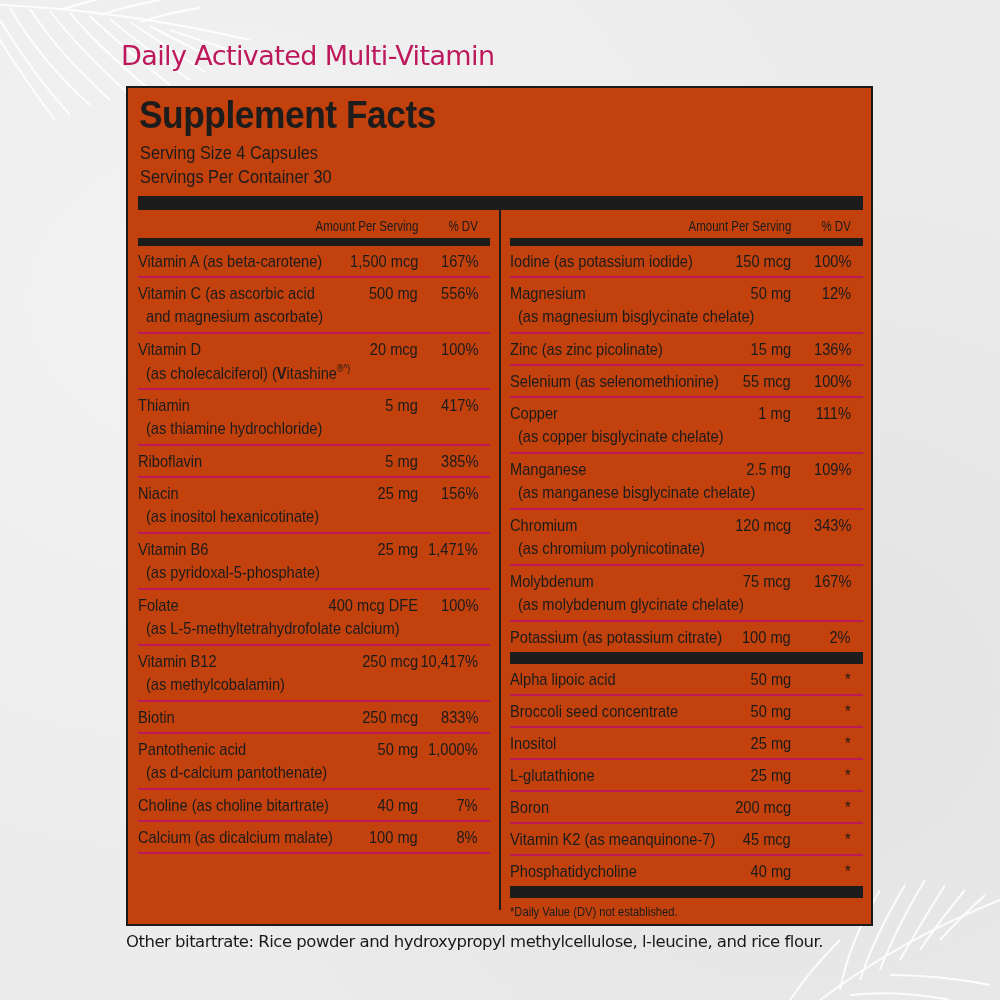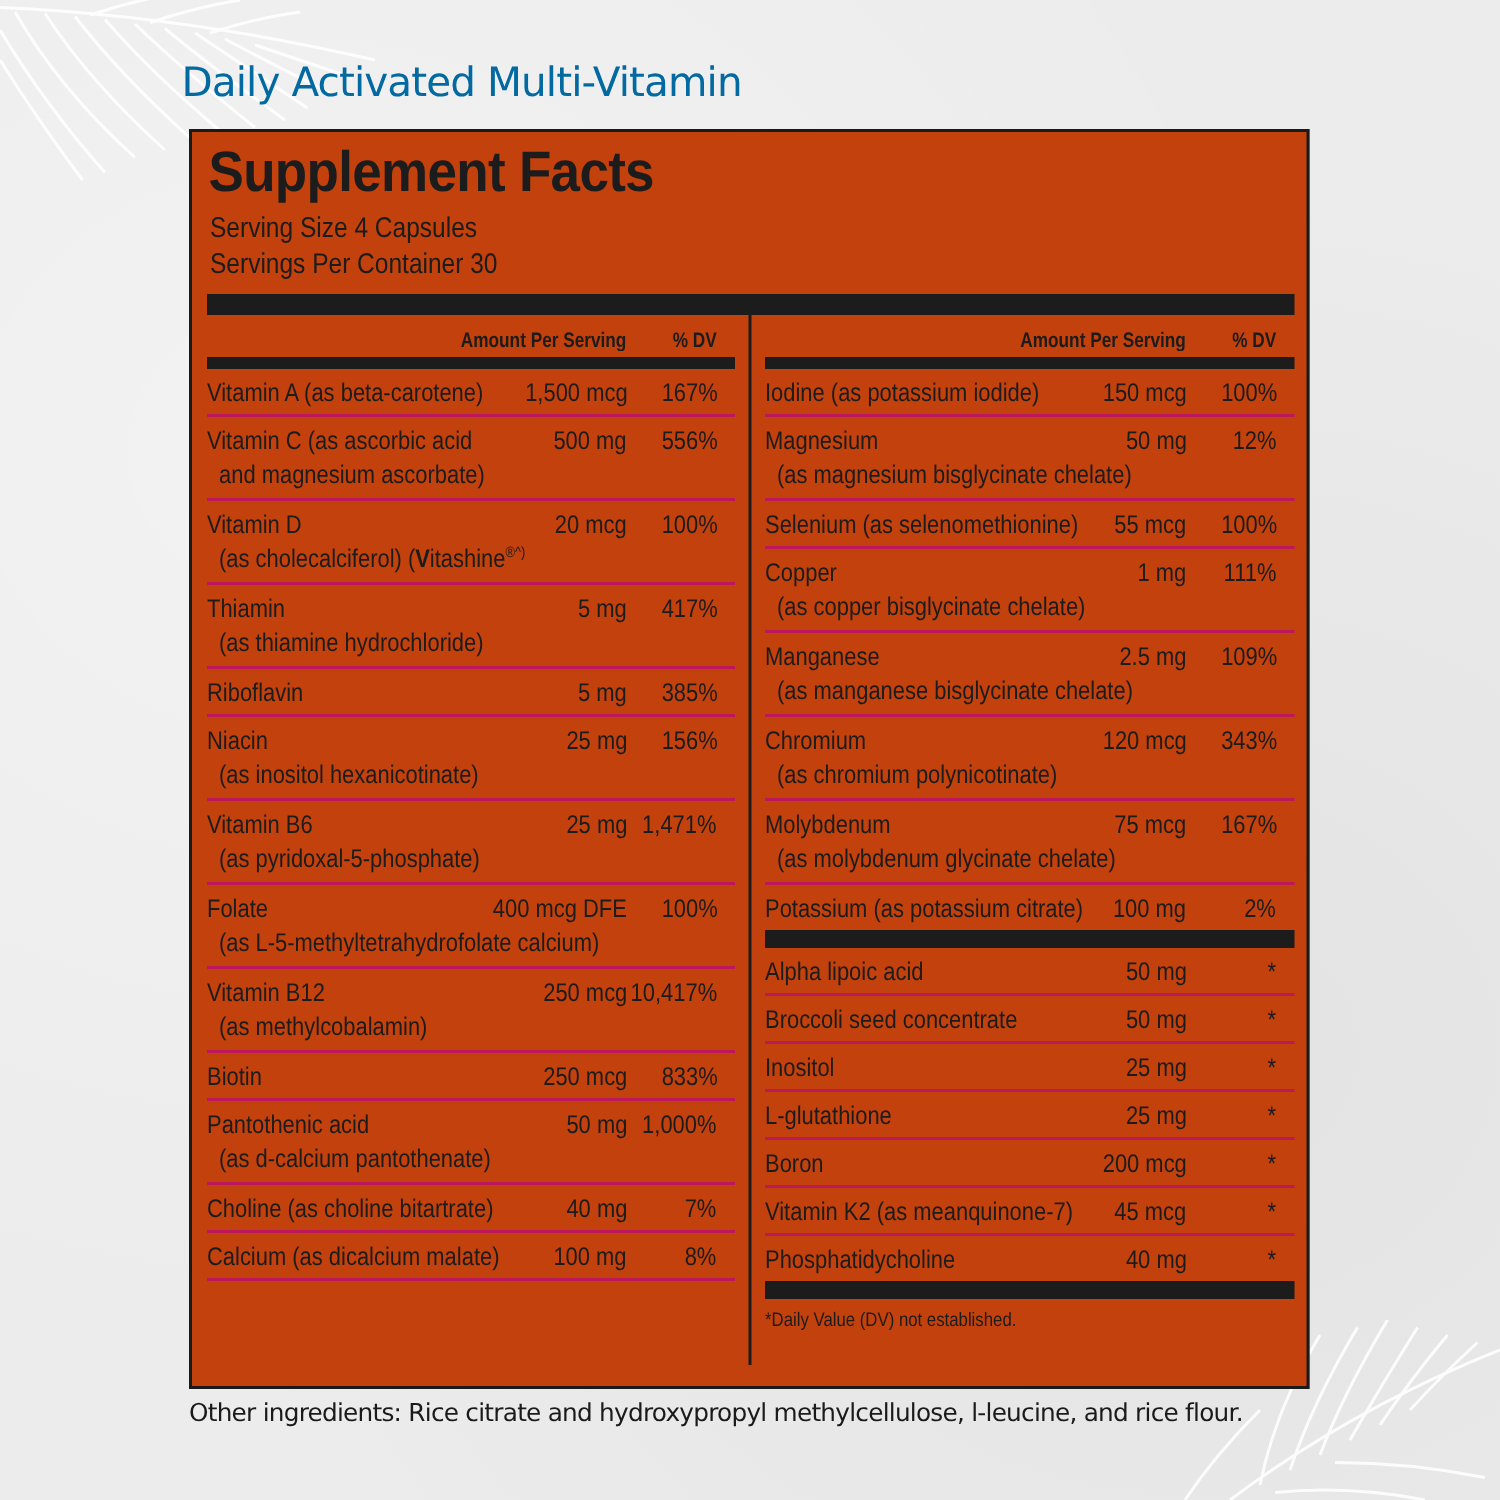--- a/index.html
+++ b/index.html
@@ -9,42 +9,42 @@
     background-image:
       radial-gradient(ellipse at 20% 30%, rgba(255,255,255,0.35), rgba(255,255,255,0) 60%),
       radial-gradient(ellipse at 80% 70%, rgba(210,210,210,0.35), rgba(255,255,255,0) 60%);
     font-family: "Liberation Sans", sans-serif;
     color: #1c1c1c;
   }
   .leaf { position: absolute; pointer-events: none; }
   .product-title {
     position: absolute; left: 121px; top: 40px;
     font-family: "DejaVu Sans", sans-serif; font-size: 27px; letter-spacing: -0.6px;
-    color: #0369a1; white-space: nowrap;
+    color: #be185d; white-space: nowrap;
   }
   .panel {
     position: absolute; left: 126px; top: 86px; width: 743px; height: 836px;
     border: 2px solid #1a1a1a; background: #c2410c;
   }
   .sf-title {
     position: absolute; left: 11px; top: 6px;
     font-family: "Liberation Sans", sans-serif; font-weight: bold;
     font-size: 38px; letter-spacing: -0.5px; transform: scaleX(0.93); transform-origin: left;
     color: #1c1c1c; white-space: nowrap;
   }
   .serving {
     position: absolute; left: 12px; font-size: 19px; color: #1c1c1c;
     transform: scaleX(0.86); transform-origin: left; white-space: nowrap;
   }
   .bar-top { position: absolute; left: 10px; top: 108px; width: 725px; height: 14px; background: #1c1c1c; }
   .vdiv { position: absolute; left: 371px; top: 122px; width: 2px; height: 700px; background: #1c1c1c; }
   .col { position: absolute; top: 122px; }
   .col-left { left: 10px; width: 352px; }
   .col-right { left: 382px; width: 353px; }
-  .hdr { position: relative; height: 28px; font-weight: bold; font-size: 14px; text-align: right; }
+  .hdr { position: relative; height: 28px; font-weight: normal; font-size: 14px; text-align: right; }
   .hdr span { position: absolute; top: 8px; transform: scaleX(0.82); white-space: nowrap; }
   .hdr .h-amt { right: 72px; transform-origin: right; }
   .hdr .h-dv { right: 12px; transform-origin: right; }
   .bar-hdr { height: 8px; background: #1c1c1c; }
   .row { position: relative; border-bottom: 2px solid #be185d; font-size: 17px; }
   .row.last-thick { border-bottom: none; }
   .row .name, .row .sub, .row .amt, .row .dv { position: absolute; white-space: nowrap; transform: scaleX(0.86); }
   .row .name { left: 0; top: 6px; transform-origin: left; }
   .row .sub { left: 8px; top: 29px; transform-origin: left; }
   .row .amt { right: 72px; top: 6px; transform-origin: right; text-align: right; }
@@ -203,20 +203,25 @@
       <span class="amt">150 mcg</span>
       <span class="dv">100%</span>
     </div>
     <div class="row r2">
       <span class="name">Magnesium</span>
       <span class="sub">(as magnesium bisglycinate chelate)</span>
       <span class="amt">50 mg</span>
       <span class="dv">12%</span>
     </div>
     <div class="row r1">
+      <span class="name">Zinc (as zinc picolinate)</span>
+      <span class="amt">15 mg</span>
+      <span class="dv">136%</span>
+    </div>
+    <div class="row r1">
       <span class="name">Selenium (as selenomethionine)</span>
       <span class="amt">55 mcg</span>
       <span class="dv">100%</span>
     </div>
     <div class="row r2">
       <span class="name">Copper</span>
       <span class="sub">(as copper bisglycinate chelate)</span>
       <span class="amt">1 mg</span>
       <span class="dv">111%</span>
     </div>
@@ -278,13 +283,13 @@
     <div class="row r1 last-thick">
       <span class="name">Phosphatidycholine</span>
       <span class="amt">40 mg</span>
       <span class="dv">*</span>
     </div>
     <div class="bar-mid"></div>
     <div class="footnote">*Daily Value (DV) not established.</div>
   </div>
 </div>
 
-<div class="other-ingredients">Other ingredients: Rice citrate and hydroxypropyl methylcellulose, l-leucine, and rice flour.</div>
+<div class="other-ingredients">Other bitartrate: Rice powder and hydroxypropyl methylcellulose, l-leucine, and rice flour.</div>
 
 </body></html>

